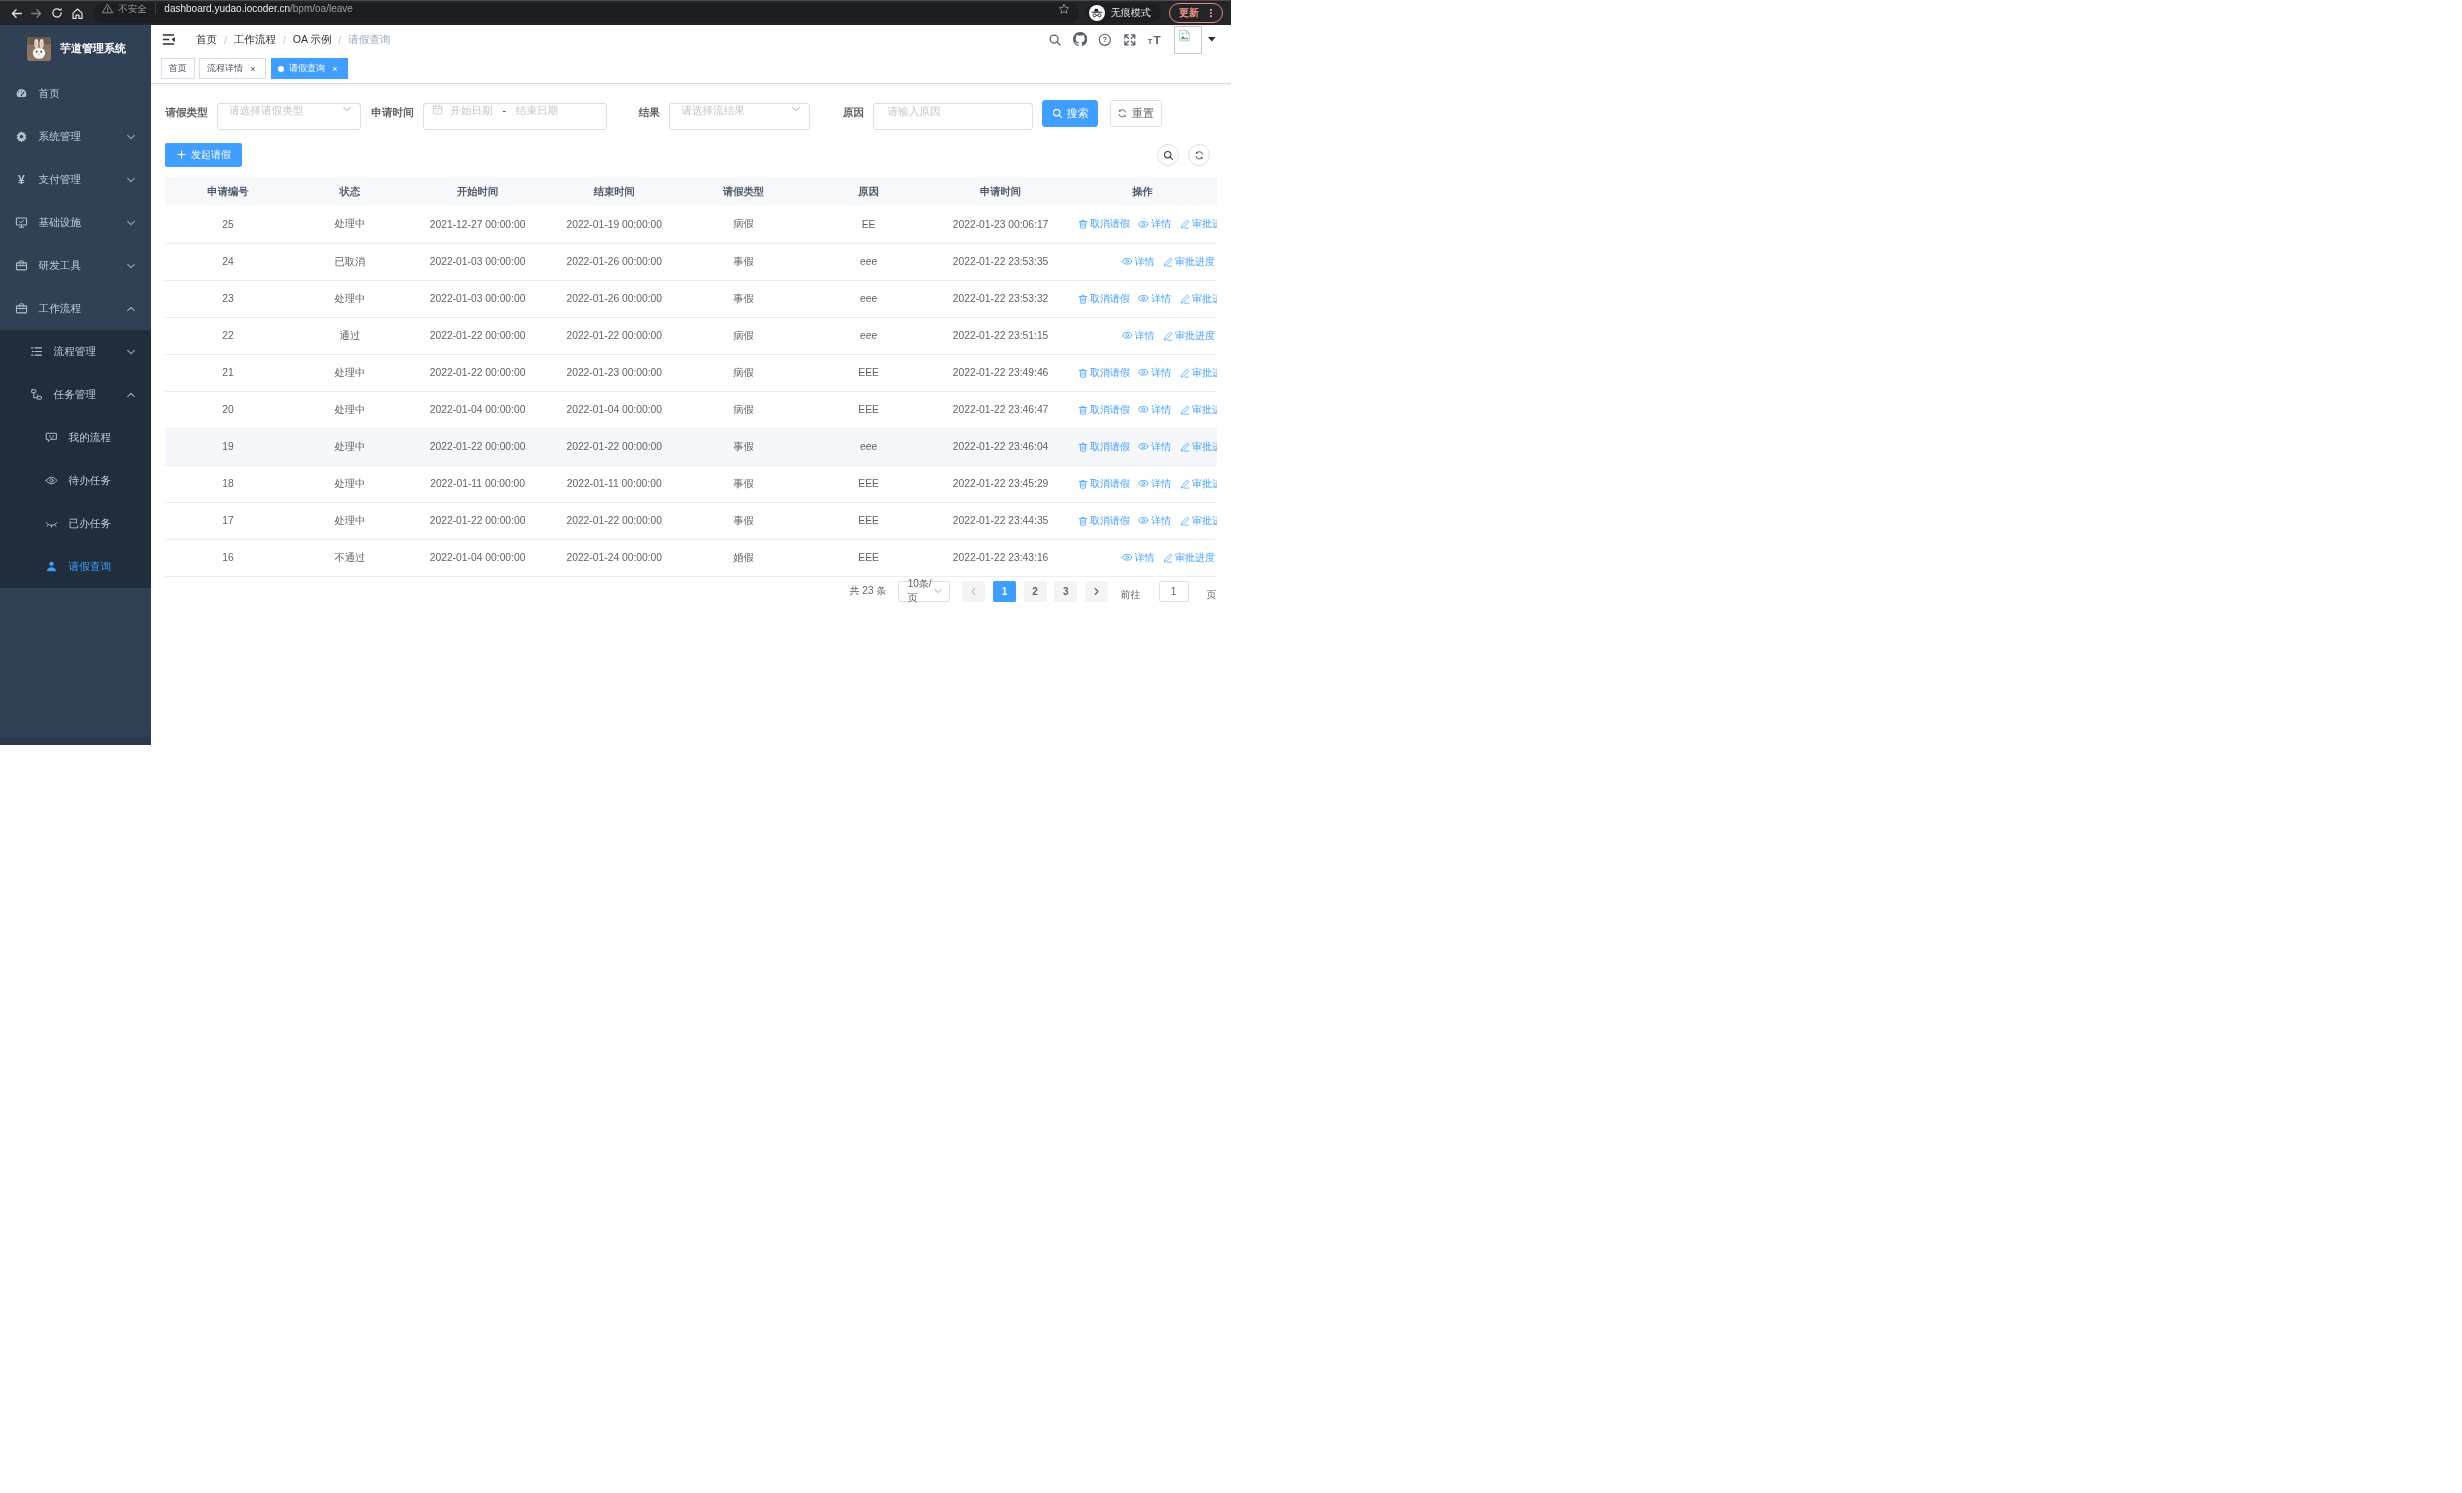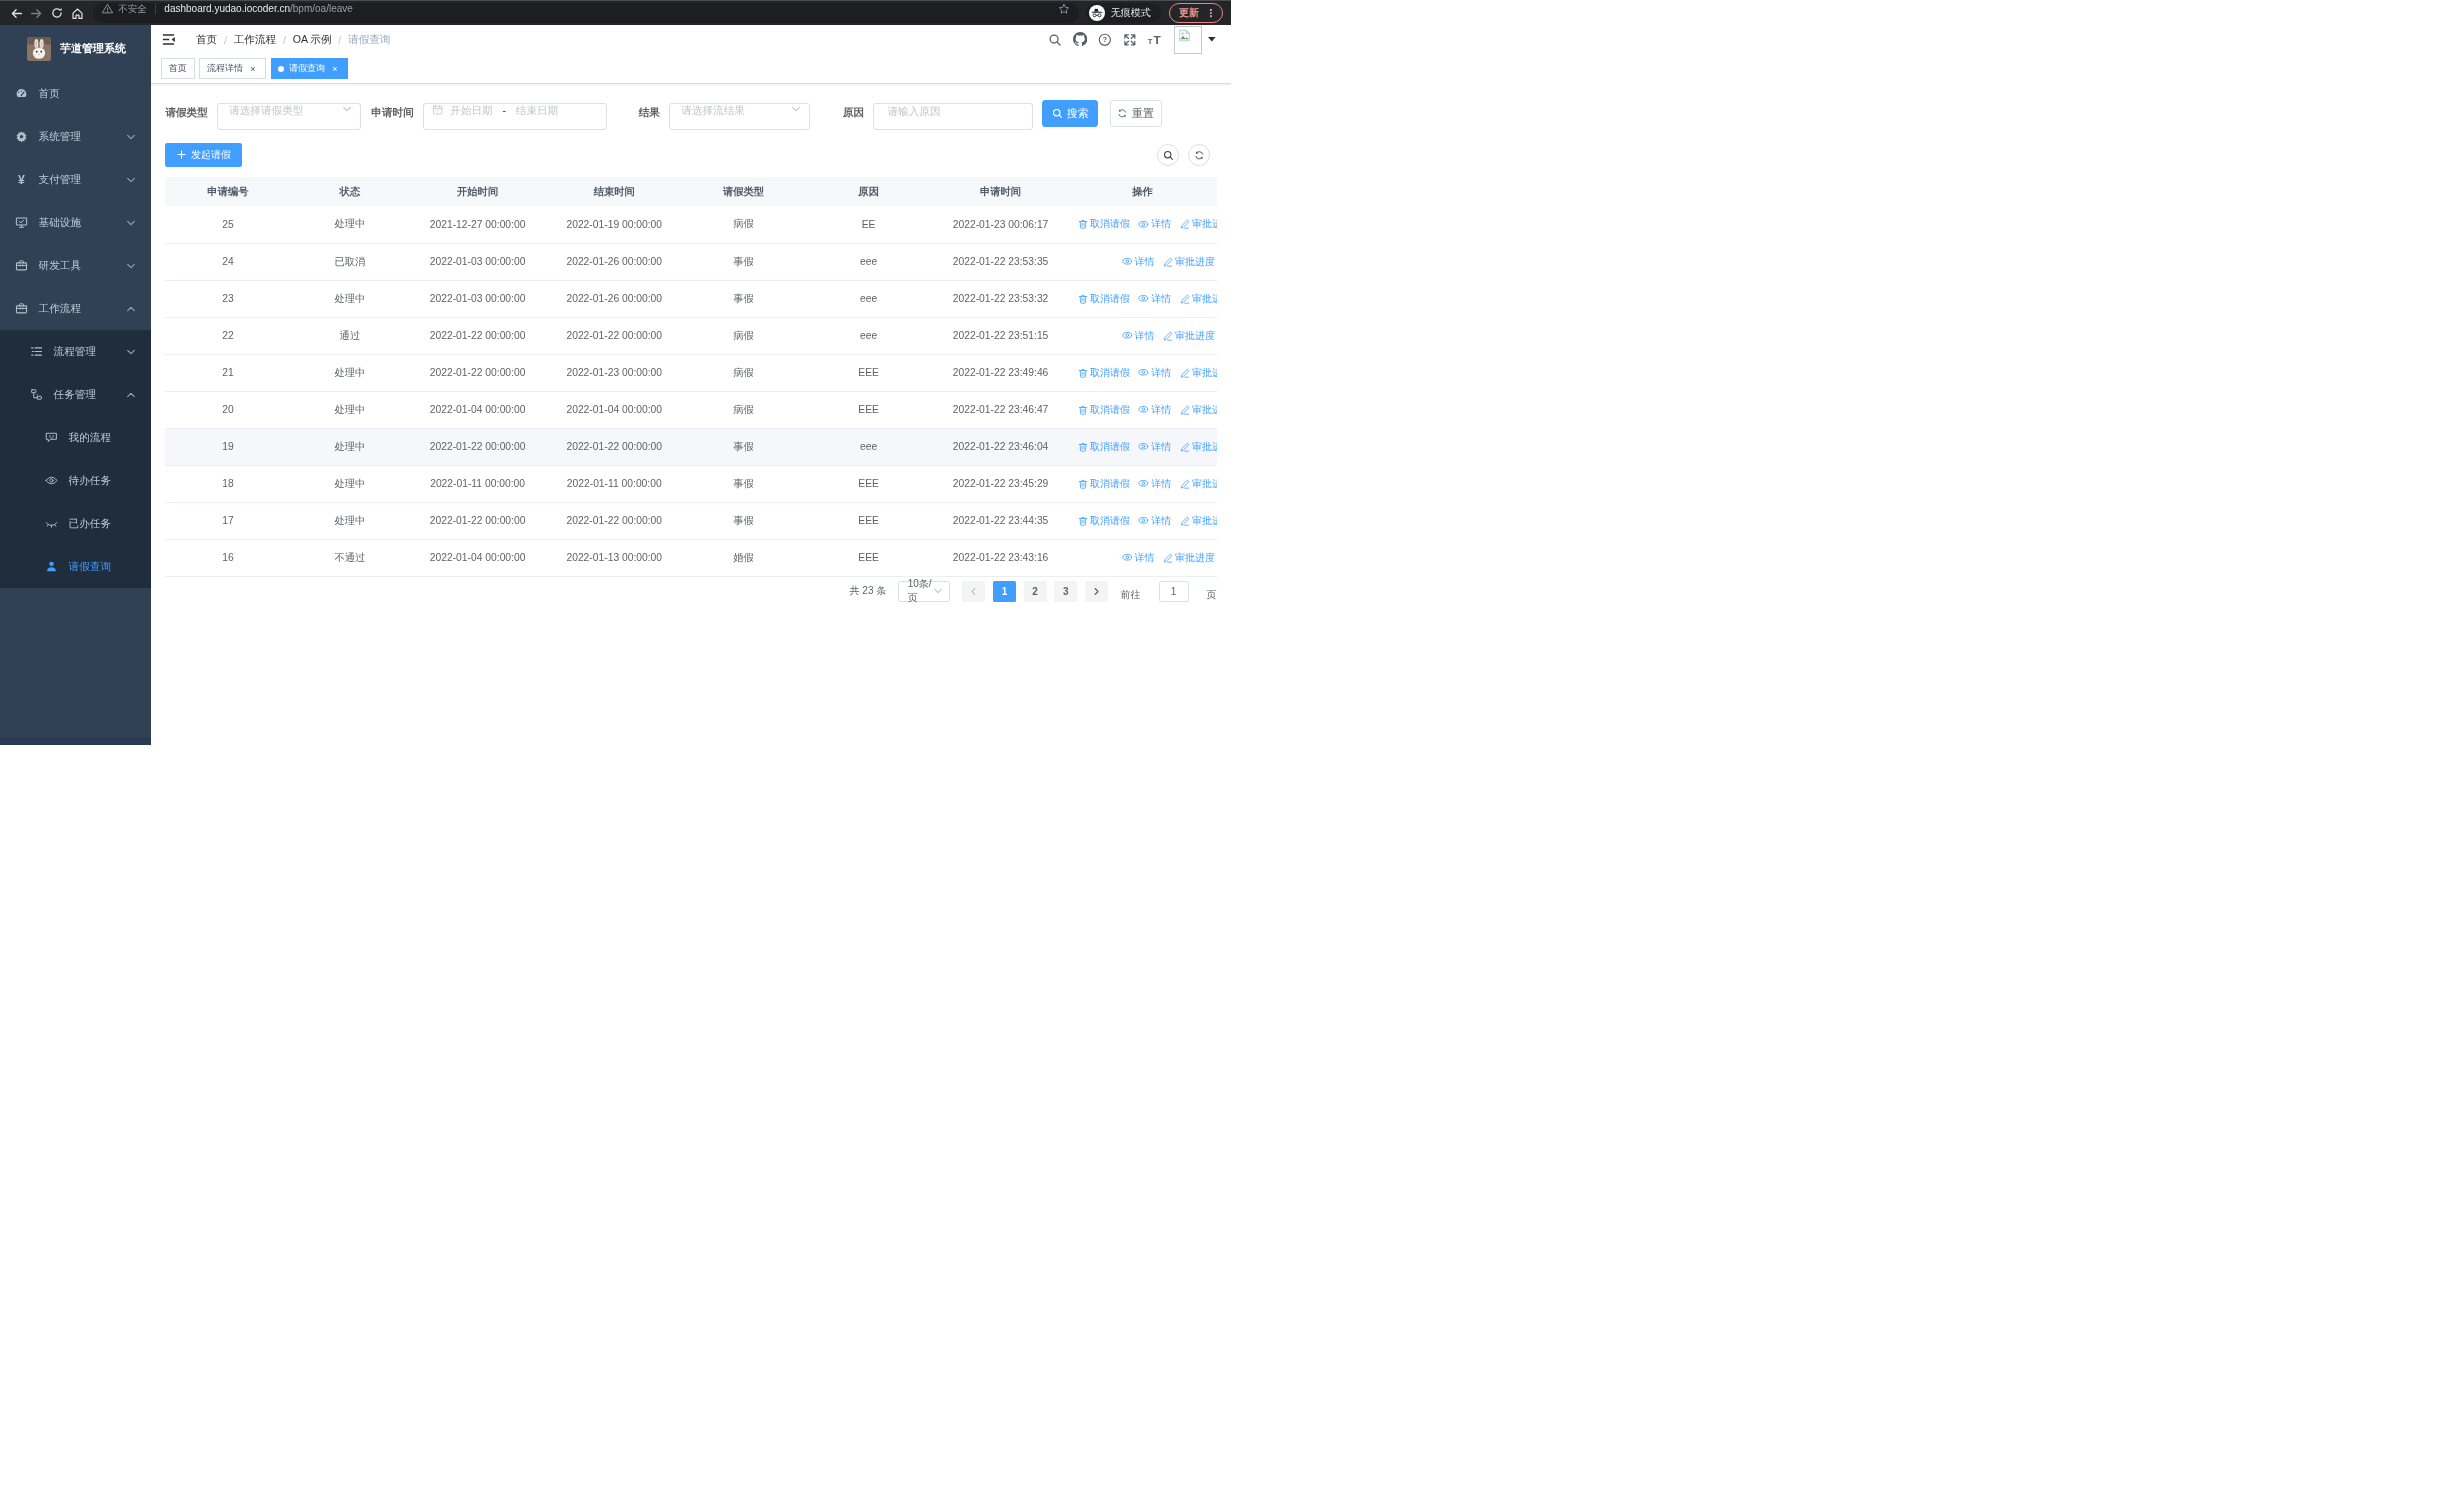--- a/index.html
+++ b/index.html
@@ -868,21 +868,21 @@
                         <path d="M6.5 12.8h5.5" stroke="currentColor" stroke-width="1.1" stroke-linecap="round"></path>
                       </svg>
                     </span>
                     <span>审批进度</span>
                   </span></td>
               </tr>
               <tr class="">
                 <td>16</td>
                 <td>不通过</td>
                 <td>2022-01-04 00:00:00</td>
-                <td>2022-01-13 00:00:00</td>
+                <td>2022-01-24 00:00:00</td>
                 <td>婚假</td>
                 <td>EEE</td>
                 <td>2022-01-22 23:43:16</td>
                 <td class="actions"><span class="act">
                     <span>
                       <svg width="10.6" height="10.6" viewBox="0 0 14 14">
                         <ellipse cx="7" cy="7" rx="5.8" ry="3.7" fill="none" stroke="currentColor" stroke-linecap="round" stroke-linejoin="round" stroke-width="1.1"></ellipse>
                         <circle cx="7" cy="7" r="1.8" fill="none" stroke="currentColor" stroke-linecap="round" stroke-linejoin="round" stroke-width="1.1"></circle>
                       </svg>
                     </span>

